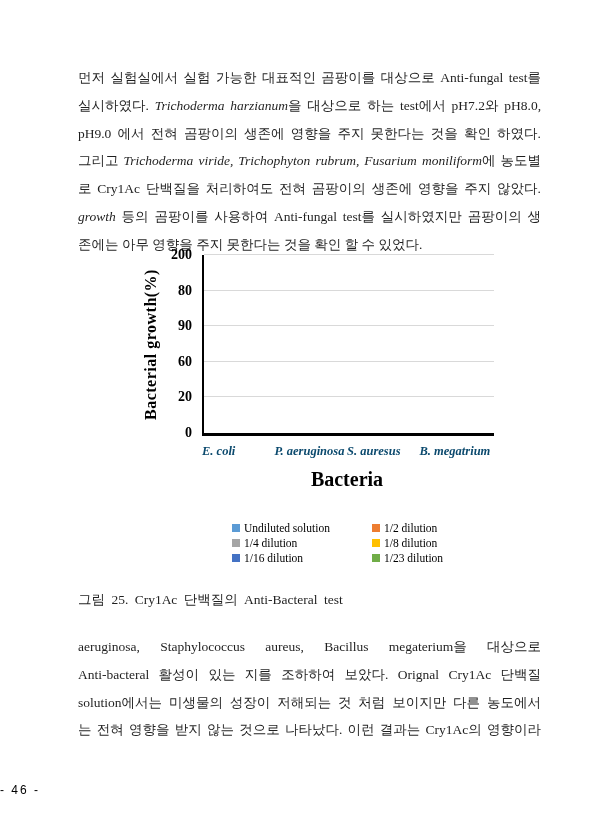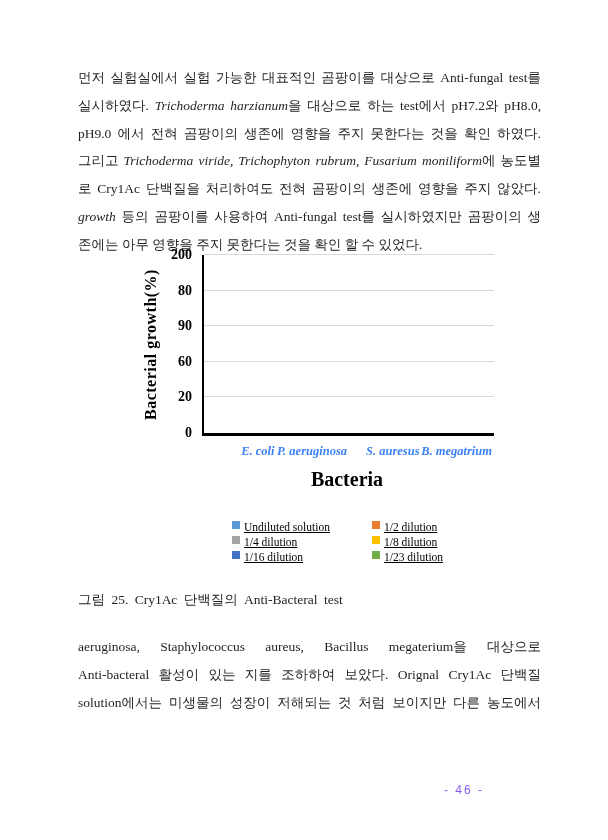--- a/index.html
+++ b/index.html
@@ -34,24 +34,24 @@
     top: 591px;
     font-size: 13.5px;
     word-spacing: 3px;
   }
 
   .page-number {
     position: absolute;
     left: 0;
     top: 783px;
     width: 484px;
-    text-align: right;
+    text-align: left;
     font-family: "Liberation Sans", "DejaVu Sans", sans-serif;
     font-size: 12px;
-    color: #8b5cf6;
+    color: #000000;
     letter-spacing: 2px;
   }
 
   
   .chart {
     position: absolute;
     left: 140px;
     top: 250px;
     width: 390px;
     height: 330px;
@@ -123,25 +123,25 @@
   }
   .cat-labels {
     position: absolute;
     left: 62px;
     top: 194px;
     width: 290px;
     display: flex;
   }
   .cat-label {
     flex: 1;
-    text-align: right;
+    text-align: left;
     font-weight: bold;
     font-style: italic;
     font-size: 12.5px;
-    color: #3b82f6;
+    color: #0c4a6e;
     white-space: nowrap;
   }
   .x-axis-label {
     position: absolute;
     left: 62px;
     top: 218px;
     width: 290px;
     text-align: center;
     font-weight: bold;
     font-size: 20px;
@@ -150,26 +150,25 @@
   .legend {
     position: absolute;
     left: 92px;
     top: 271px;
     display: grid;
     grid-template-columns: 140px auto;
     row-gap: 1px;
   }
   .legend-item {
     display: flex;
-    align-items: flex-start;
+    align-items: center;
     height: 14px;
     font-size: 11.5px;
     color: #000;
     white-space: nowrap;
-    text-decoration: underline;
   }
   .legend-swatch {
     width: 8px;
     height: 8px;
     margin-right: 4px;
     flex: 0 0 auto;
   }
 </style>
 </head>
 <body>
@@ -271,17 +270,18 @@
         </div>
       </div>
   </div>
 
   <div class="caption">그림 25. Cry1Ac 단백질의 Anti-Bacteral test</div>
 
   <div class="para" id="para-bottom">
       <div class="line"><span>aeruginosa, Staphylococcus aureus, Bacillus megaterium을 대상으로</span></div>
       <div class="line"><span>Anti-bacteral 활성이 있는 지를 조하하여 보았다. Orignal Cry1Ac 단백질</span></div>
       <div class="line"><span>solution에서는 미생물의 성장이 저해되는 것 처럼 보이지만 다른 농도에서</span></div>
+      <div class="line"><span>는 전혀 영향을 받지 않는 것으로 나타났다. 이런 결과는 Cry1Ac의 영향이라</span></div>
     </div>
 
   <div class="page-number">- 46 -</div>
 
 </div>
 
 </body></html>

